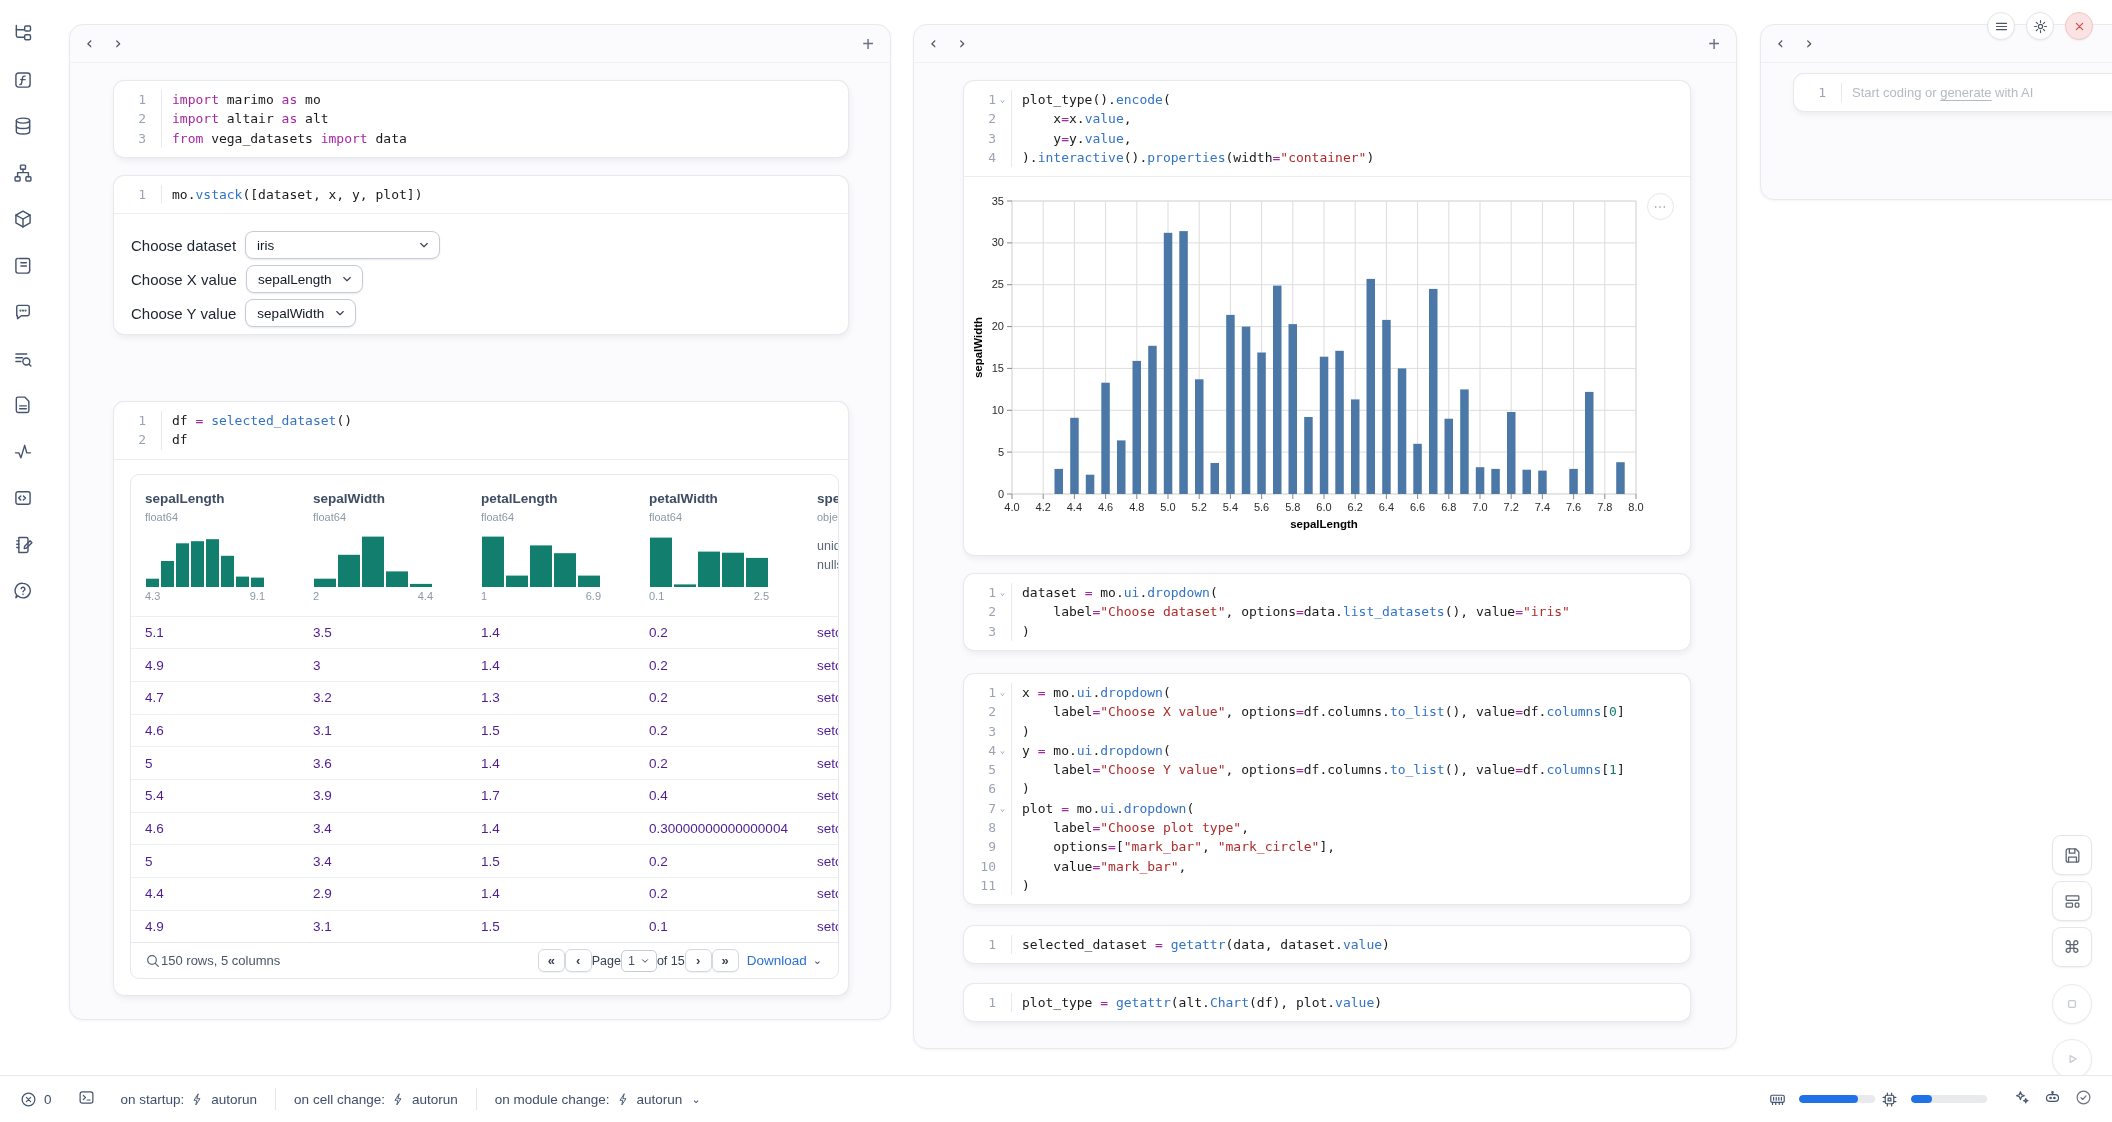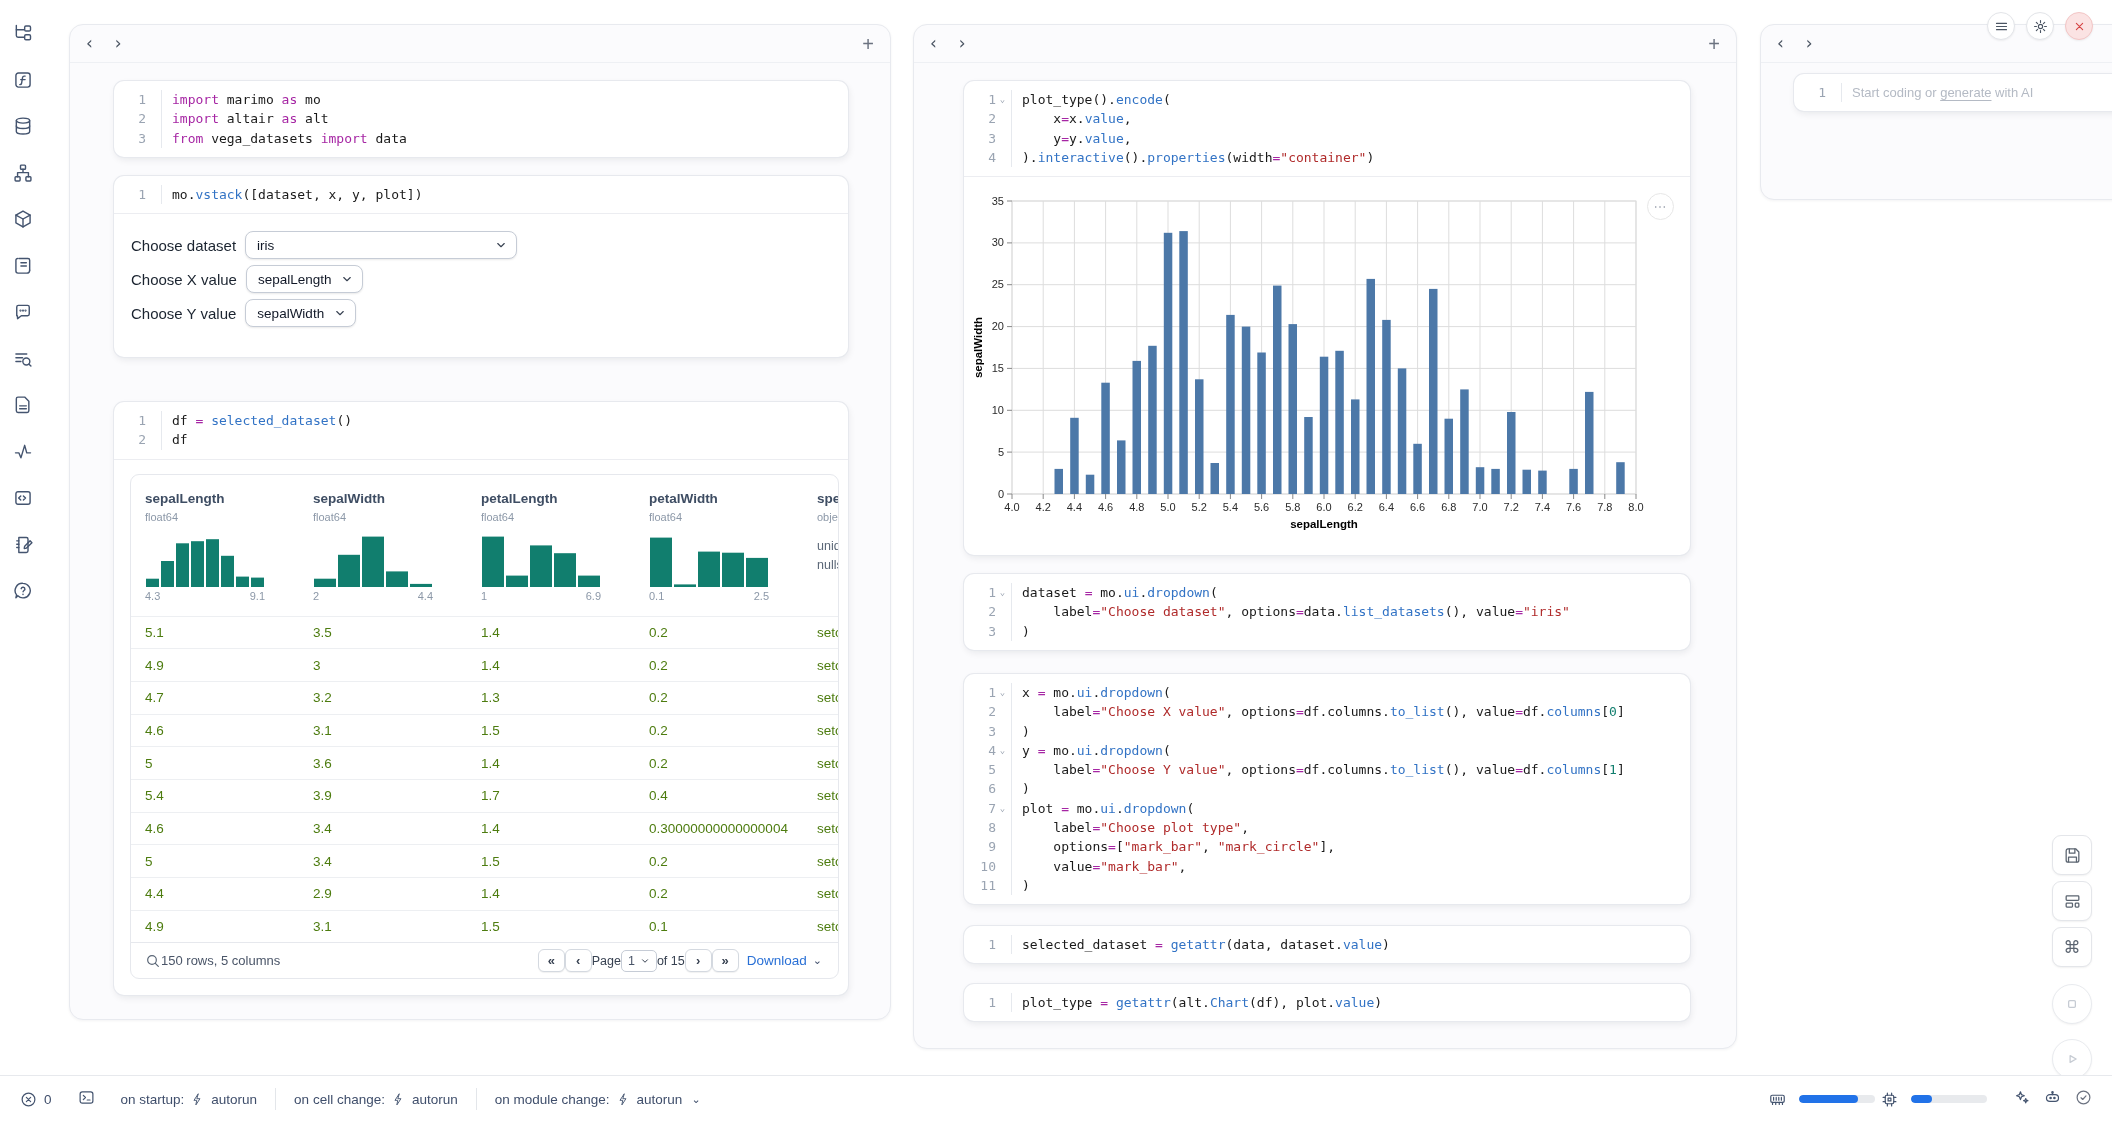--- a/index.html
+++ b/index.html
@@ -23,37 +23,37 @@
 .code{font-family:"DejaVu Sans Mono",monospace;font-size:13px;line-height:19.3px;padding:9px 6px 9px 6px}
 .cl{display:flex;white-space:pre}
 .gut{flex:none;width:42px;display:flex;justify-content:flex-end;align-items:center;color:#9aa4b2;border-right:1px solid #e6e9ee;padding-right:2px}
 .gut .num{width:22px;text-align:right}
 .gut .fold{width:13px;font-style:normal;font-size:9px;color:#98a2b0;text-align:center}
 .src{padding-left:10px;color:#1a1a1a}
 .tk{color:#A626A4}.tf{color:#3273C5}.ts{color:#B02B2B}.tn{color:#117E6E}
 .divider{border-top:1px solid #ecedf1}
 
 
-.ctls{padding:14px 0 27px 17px}
+.ctls{padding:14px 0 4px 17px}
 .ctl-row{display:flex;align-items:center;height:34px;gap:9px}
 .ctl-label{font-size:15px;color:#1b2430}
 .sel{display:inline-flex;align-items:center;justify-content:space-between;gap:10px;height:28px;padding:0 9px 0 11px;border:1px solid #c6ccd6;border-radius:8px;background:#fff;box-shadow:0 1px 2px rgba(0,0,0,.09);font-size:13.5px;color:#111827;cursor:pointer}
 .sel svg{width:12px;height:12px;fill:none;stroke:#374151;stroke-width:2.2;stroke-linecap:round;stroke-linejoin:round}
 
 
 .twrap{margin:14px 0 16px 16px;width:709px;border:1px solid #e6e8ed;border-radius:9px;overflow:hidden;background:#fff}
 .tcols{display:flex;padding:14px 0 14px 14px}
 .col{flex:none;width:168px;overflow:visible}
 .cname{font-size:13.5px;font-weight:bold;color:#3e4d63;line-height:20px}
 .cdtype{font-size:11px;color:#8c98a8;line-height:16px}
 .hist{display:block;margin-top:10px}
 .mm{width:120px;display:flex;justify-content:space-between;font-size:11px;color:#8c98a8;margin-top:3px}
 .colmeta{margin-top:12px;font-size:12.5px;color:#5b6777;line-height:19px}
 .trow{display:flex;height:32.7px;align-items:center;border-top:1px solid #edeff2;padding-left:14px}
-.tcell{flex:none;width:168px;font-size:13.5px;color:#4d7c0f;white-space:nowrap;overflow:hidden}
+.tcell{flex:none;width:168px;font-size:13.5px;color:#4c1d95;white-space:nowrap;overflow:hidden}
 .tfoot{display:flex;align-items:center;height:36px;border-top:1px solid #e6e8ed;padding:0 16px 0 14px;font-size:13px;color:#4a5568}
 .tfoot .sp{flex:1}
 .pbtn{width:27px;height:23px;border:1px solid #d4d9e0;border-radius:6px;background:#fff;box-shadow:0 1px 1px rgba(0,0,0,.06);color:#374151;font-size:13px;font-weight:bold;cursor:pointer;line-height:1}
 .psel{display:inline-flex;align-items:center;gap:5px;height:22px;border:1px solid #c6ccd6;border-radius:5px;padding:0 6px;font-size:12.5px;background:#fff;cursor:pointer}
 .psel svg{width:10px;height:10px;fill:none;stroke:#374151;stroke-width:2.4;stroke-linecap:round}
 .pagelbl{font-size:12.5px;color:#374151}
 .dl{color:#2970d6;font-size:13.5px;display:inline-flex;align-items:center;gap:4px;cursor:pointer;margin-left:8px}
 .search-ic{width:16px;height:16px;fill:none;stroke:#5b6777;stroke-width:1.8;stroke-linecap:round}
 
 
@@ -204,21 +204,21 @@
   </div>
 
   <div class="cell" style="left:44px;top:151px;width:734px">
     <div class="code">
         <div class="cl"><span class="gut"><span class="num">1</span><i class="fold"></i></span><span class="src"><span class="">mo.</span><span class="tf">vstack</span><span class="">([dataset, x, y, plot])</span></span></div>
       </div>
     <div class="divider"></div>
     <div class="ctls" id="controls">
         <div class="ctl-row">
           <span class="ctl-label">Choose dataset</span>
-          <span class="sel" style="width:272px">
+          <span class="sel" style="width:195px">
             <span>iris</span>
             <svg viewBox="0 0 24 24">
               <path d="M5.5 9l6.5 6.5L18.5 9"></path>
             </svg>
           </span>
         </div>
         <div class="ctl-row">
           <span class="ctl-label">Choose X value</span>
           <span class="sel">
             <span>sepalLength</span>

